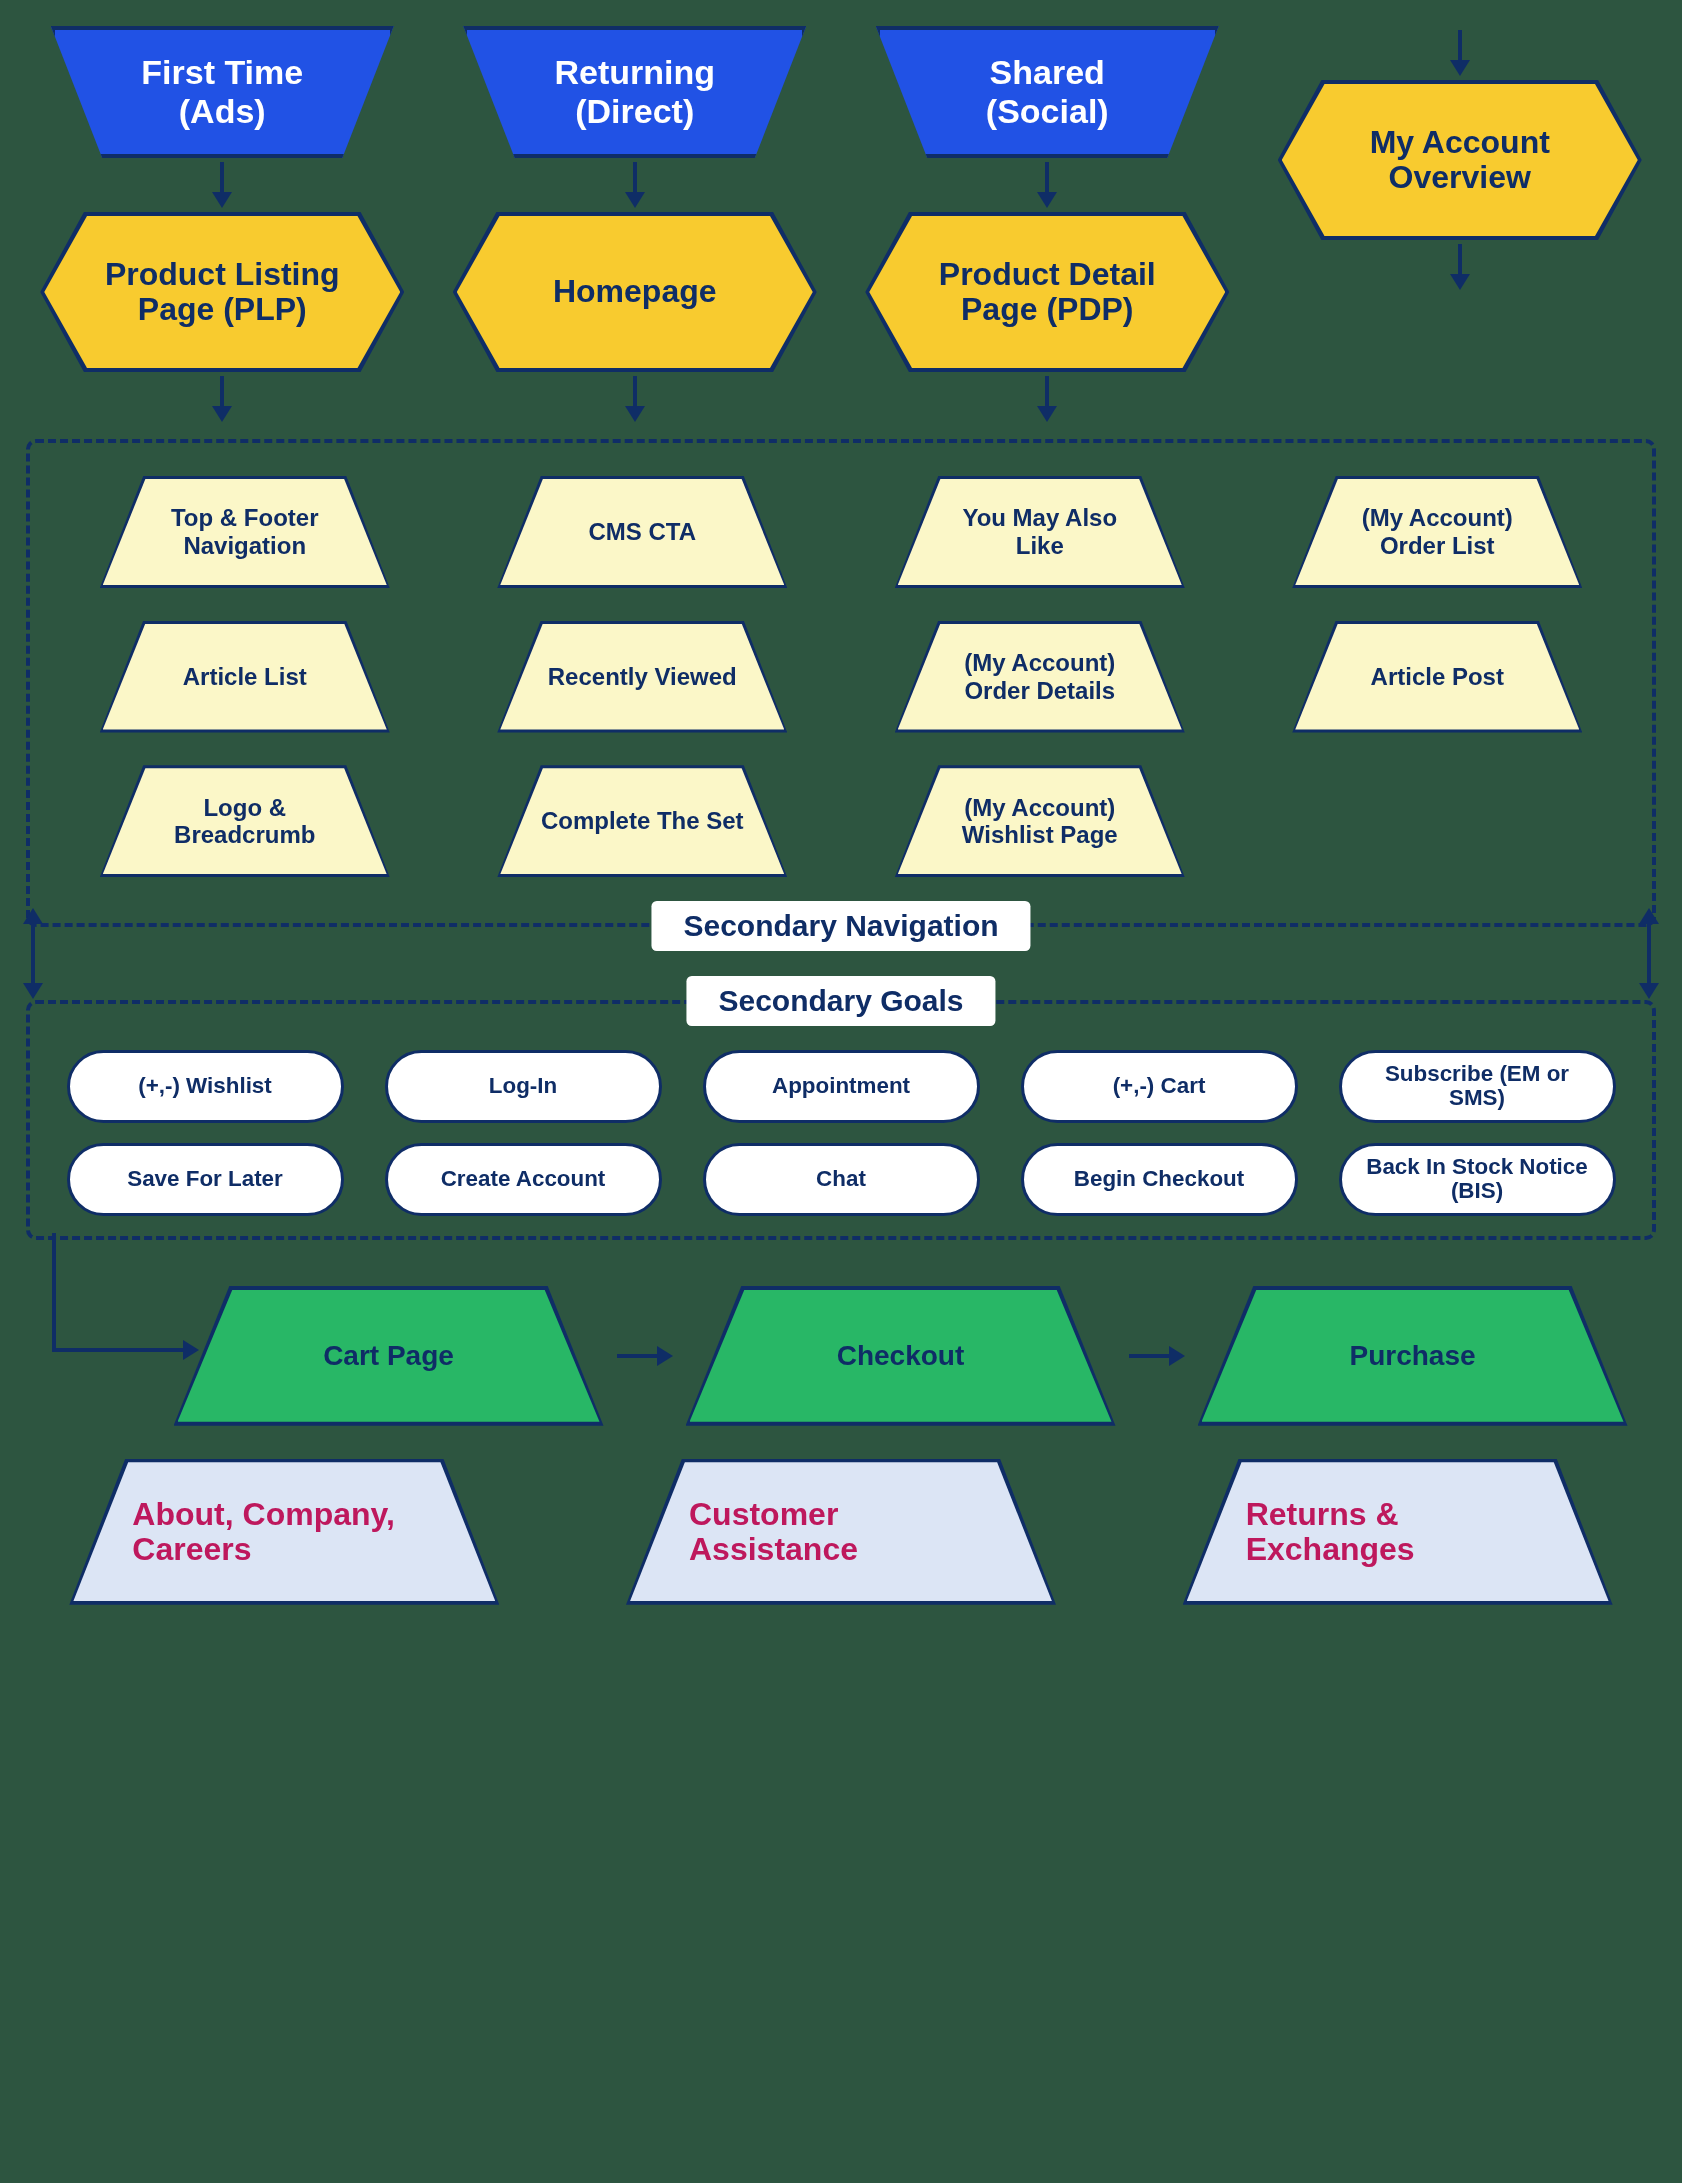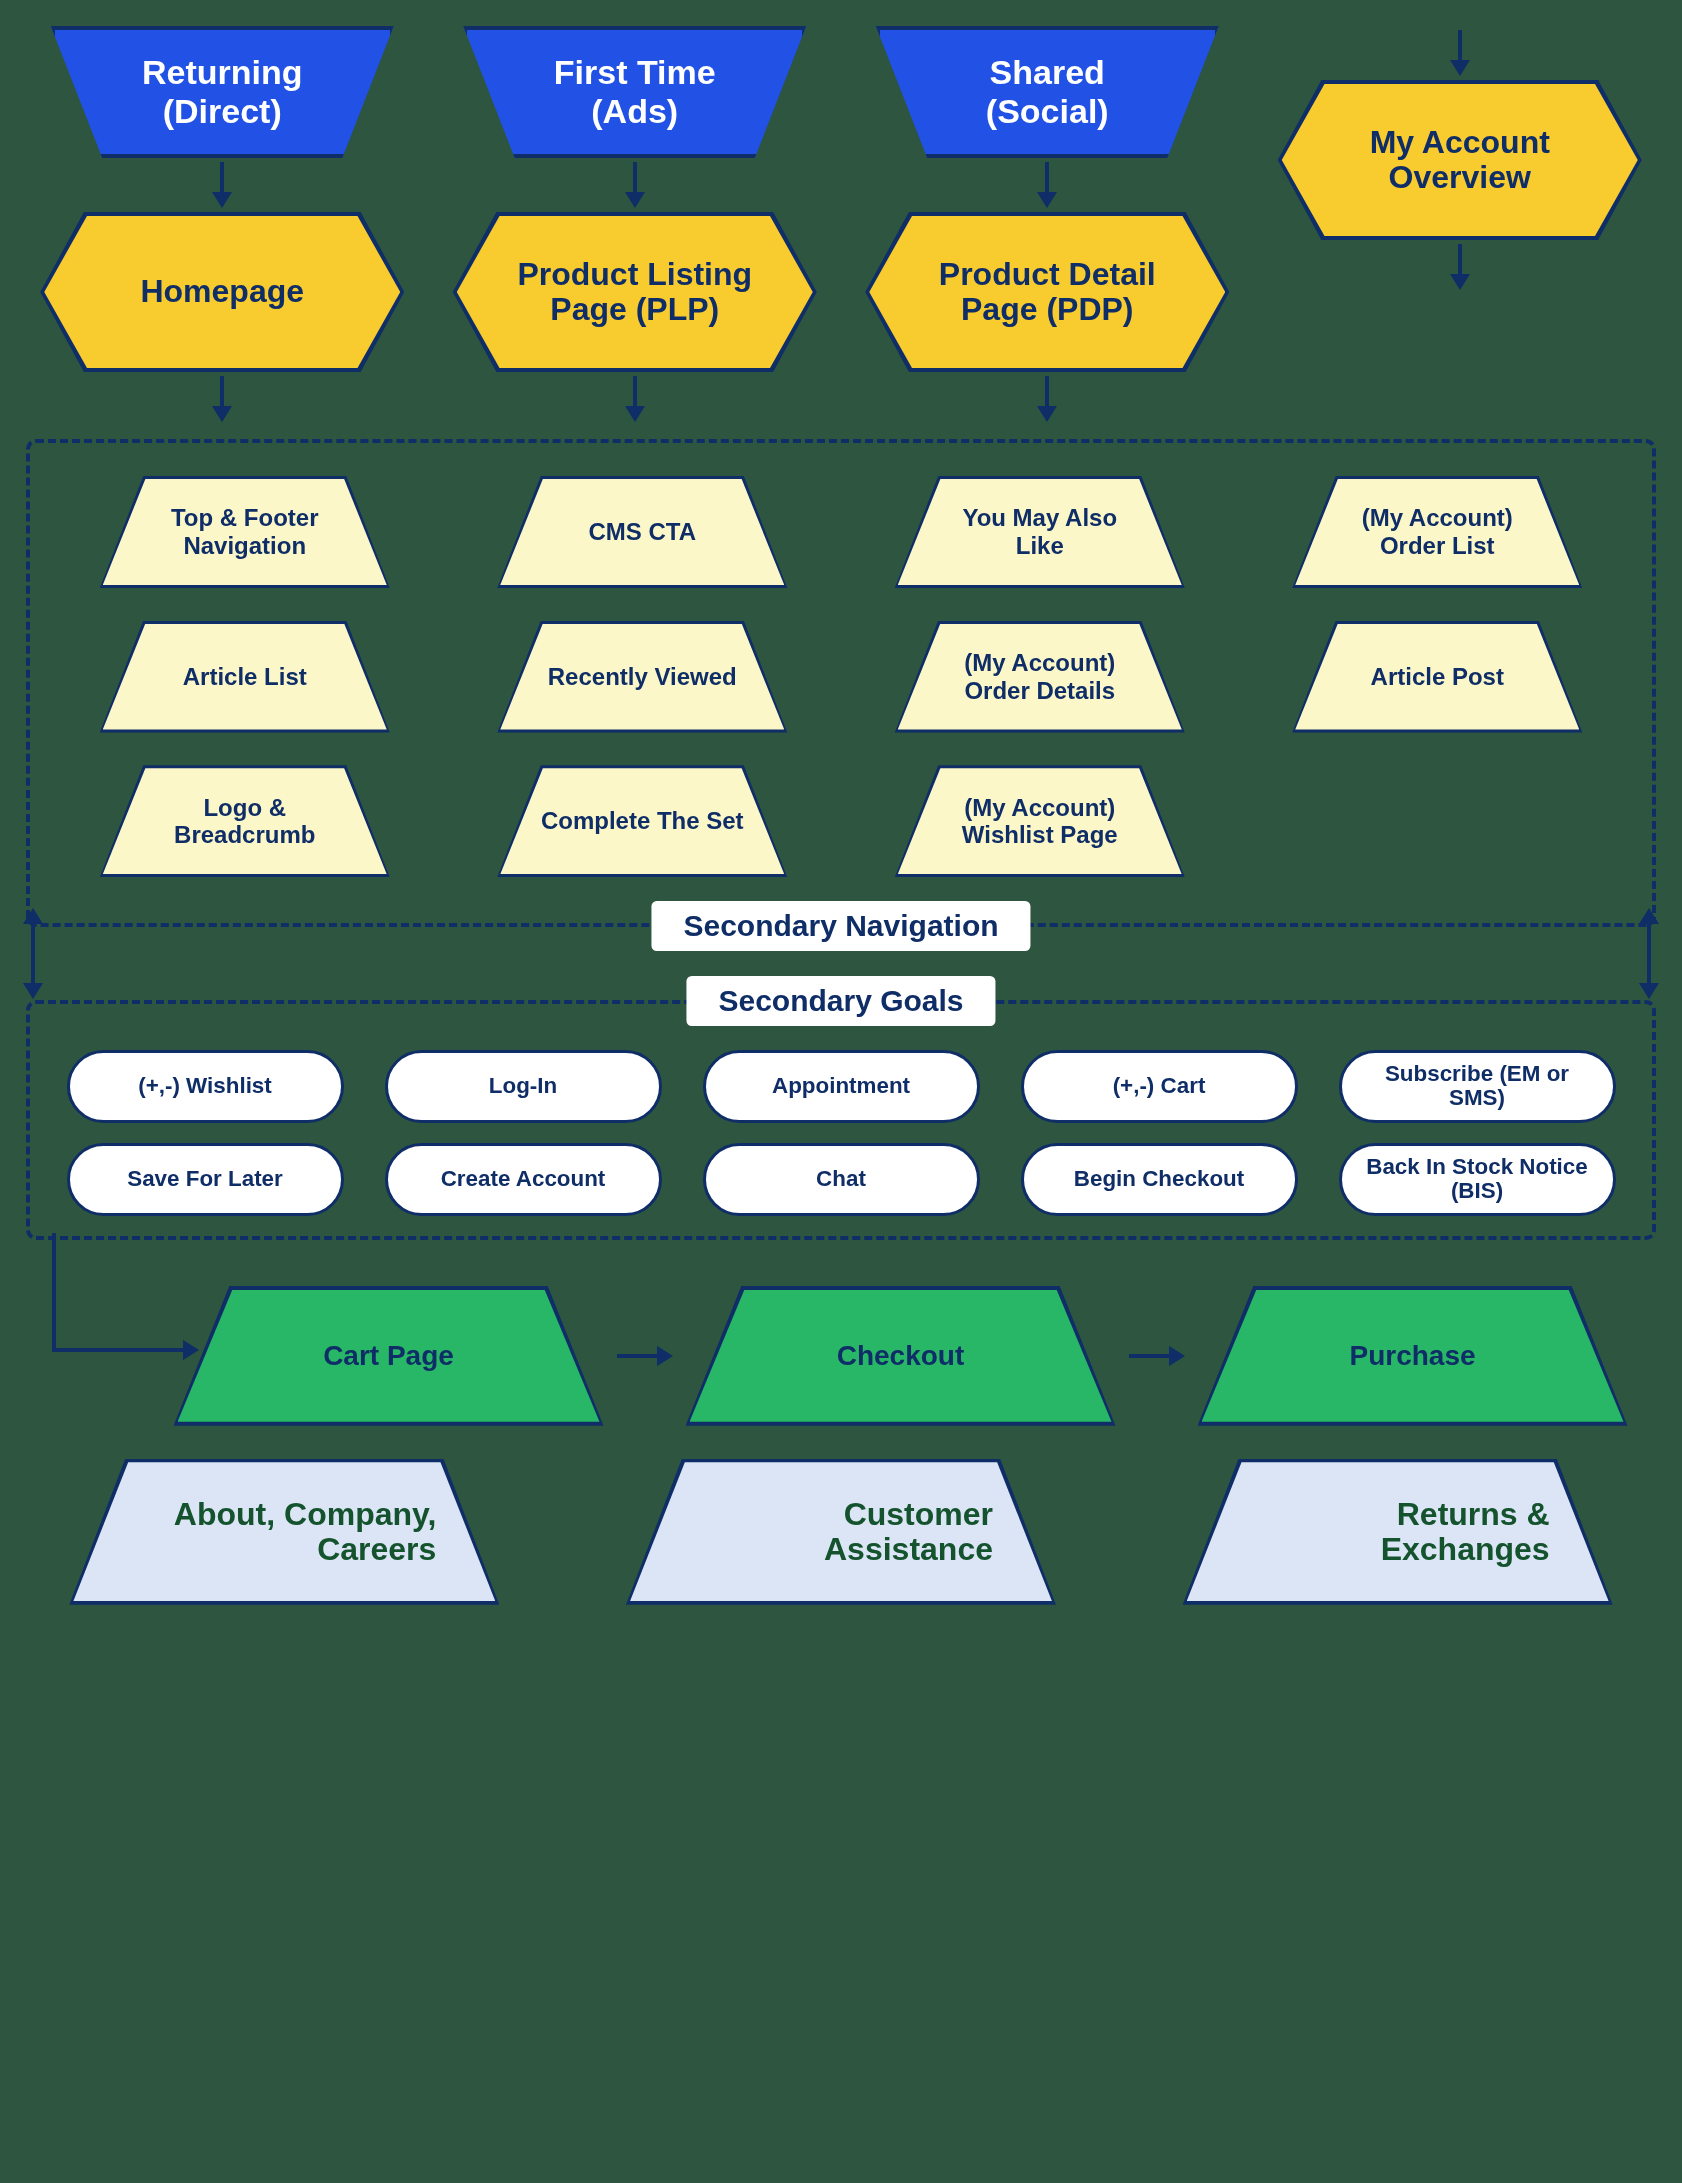--- a/index.html
+++ b/index.html
@@ -89,21 +89,21 @@
       clip-path: polygon(13% 0, 87% 0, 100% 100%, 0 100%);
       display: flex; align-items: center; justify-content: center;
     }
 
     
     .trap-info {
       width: 422px; height: 139px;
       background: #dce5f5;
       clip-path: polygon(13% 0, 87% 0, 100% 100%, 0 100%);
       display: flex; align-items: center; justify-content: center;
-      color: #14532d; font-size: 32px; font-weight: 700; text-align: right;
+      color: #be185d; font-size: 32px; font-weight: 700; text-align: left;
       line-height: 1.1;
     }
     .trap-info-border {
       width: 430px; height: 146px;
       background: #0f2d66;
       clip-path: polygon(13% 0, 87% 0, 100% 100%, 0 100%);
       display: flex; align-items: center; justify-content: center;
     }
     .trap-info .inner { padding: 0 59px; }
 
@@ -188,47 +188,47 @@
     .conv-wrap { position: relative; padding-left: 119px; }
   </style>
 </head>
 <body>
 
 <div class="diagram">
 
   <div class="row">
     <div class="col">
       <div class="trap-down">
+          <div class="inner"><span>First Time</span><br><span>(Ads)</span></div>
+        </div>
+      <div class="arrow-v">
+          <div class="arrow-stem"></div>
+          <div class="arrow-down"></div>
+        </div>
+      <div class="hex-border">
+          <div class="hex">
+            <div class="inner">Product Listing Page (PLP)</div>
+          </div>
+        </div>
+      <div class="arrow-v">
+          <div class="arrow-stem"></div>
+          <div class="arrow-down"></div>
+        </div>
+    </div>
+    <div class="col">
+      <div class="trap-down">
           <div class="inner"><span>Returning</span><br><span>(Direct)</span></div>
         </div>
       <div class="arrow-v">
           <div class="arrow-stem"></div>
           <div class="arrow-down"></div>
         </div>
       <div class="hex-border">
           <div class="hex">
             <div class="inner">Homepage</div>
-          </div>
-        </div>
-      <div class="arrow-v">
-          <div class="arrow-stem"></div>
-          <div class="arrow-down"></div>
-        </div>
-    </div>
-    <div class="col">
-      <div class="trap-down">
-          <div class="inner"><span>First Time</span><br><span>(Ads)</span></div>
-        </div>
-      <div class="arrow-v">
-          <div class="arrow-stem"></div>
-          <div class="arrow-down"></div>
-        </div>
-      <div class="hex-border">
-          <div class="hex">
-            <div class="inner">Product Listing Page (PLP)</div>
           </div>
         </div>
       <div class="arrow-v">
           <div class="arrow-stem"></div>
           <div class="arrow-down"></div>
         </div>
     </div>
     <div class="col">
       <div class="trap-down">
           <div class="inner"><span>Shared</span><br><span>(Social)</span></div>

